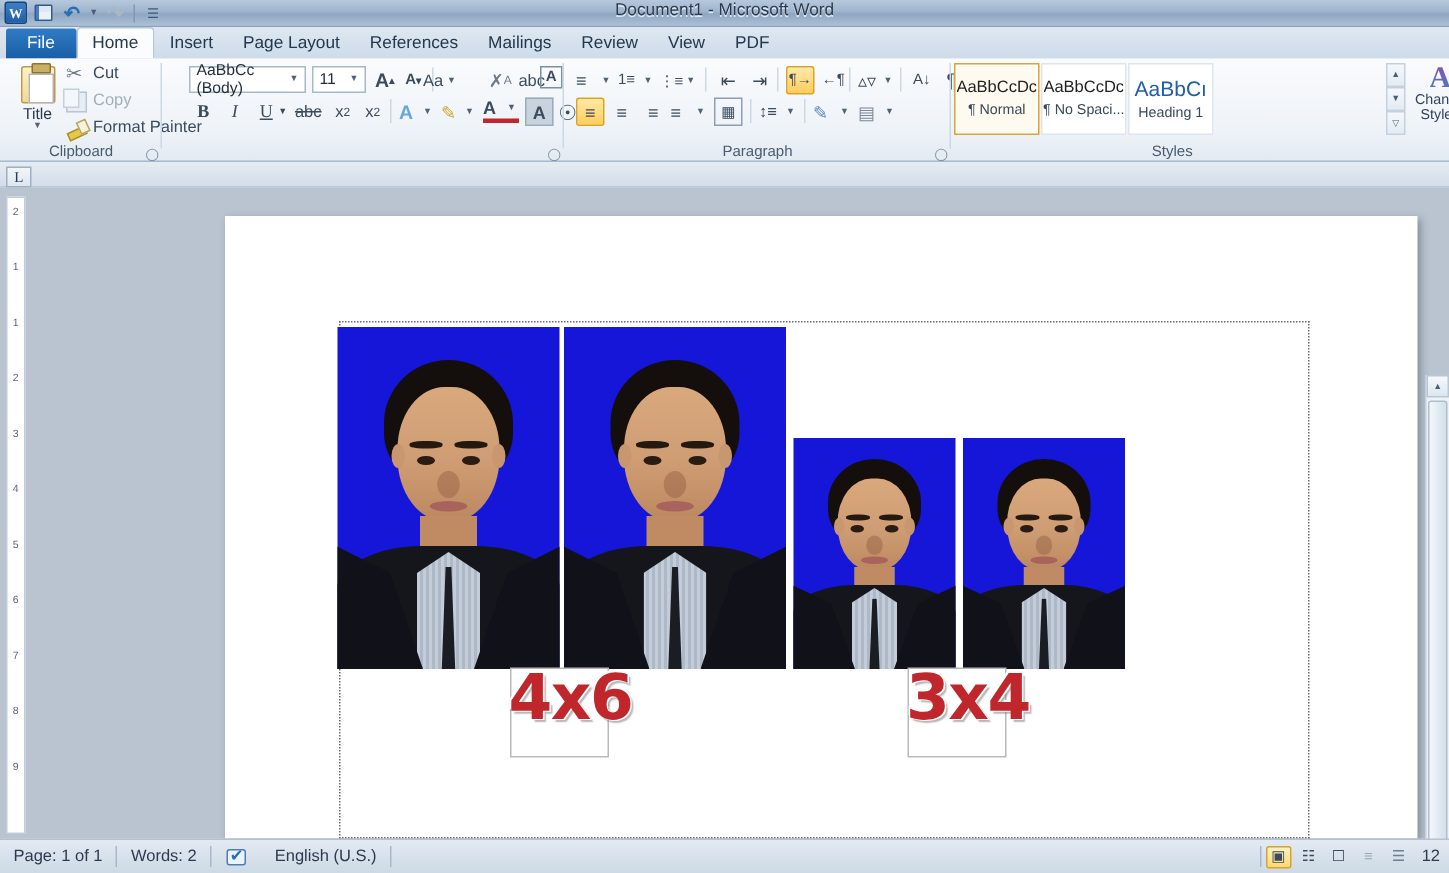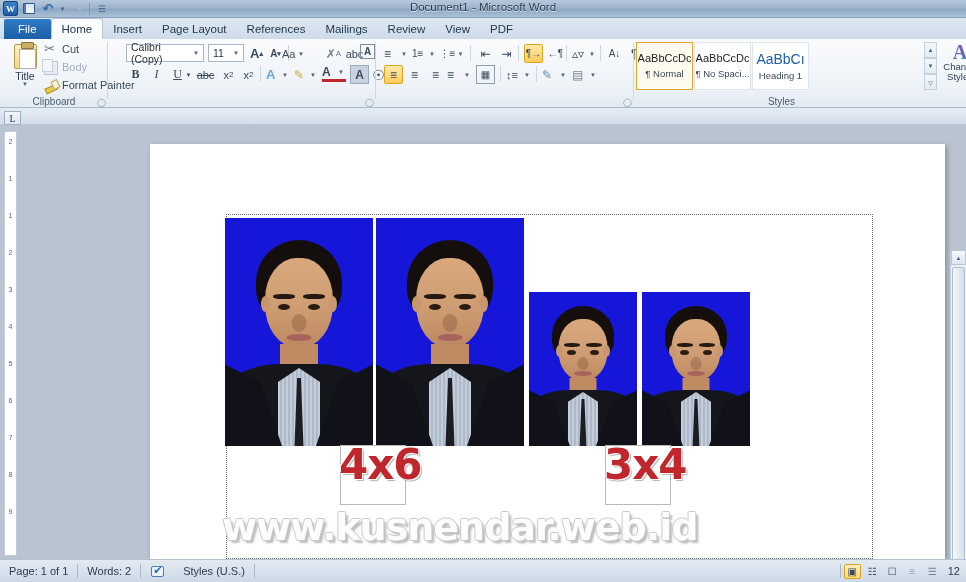--- a/index.html
+++ b/index.html
@@ -329,34 +329,34 @@
         <span class="clip-ic"></span>
         <span class="paste-lbl">Title</span>
         <span class="paste-arrow">▼</span>
       </div>
       <div class="cmd" style="left:44px;top:4px">
         <span class="ic ic-cut"></span>
         <span>Cut</span>
       </div>
       <div class="cmd dim" style="left:44px;top:22px">
         <span class="ic ic-copy"></span>
-        <span>Body</span>
+        <span>Copy</span>
       </div>
       <div class="cmd" style="left:44px;top:40px">
         <span class="ic ic-fp"></span>
         <span>Format Painter</span>
       </div>
       <div class="grp-label">Clipboard</div>
       <div class="dlg">◯</div>
       <div class="grp-div" style="left:107px"></div>
     </div>
 
     <div class="grp" style="left:108px;width:268px">
       <div class="fontbox" style="left:18px;top:5px;width:78px">
-        <span>Calibri (Copy)</span>
+        <span>AaBbCc (Body)</span>
         <span class="fb-arrow">▼</span>
       </div>
       <div class="fontbox" style="left:100px;top:5px;width:36px">
         <span>11</span>
         <span class="fb-arrow">▼</span>
       </div>
       <div class="ribbon-ic sq" style="left:139px;top:5px;font-size:13px;font-weight:bold">A<sup style="font-size:7px">▴</sup></div>
       <div class="ribbon-ic sq" style="left:158px;top:5px;font-size:10px;font-weight:bold">A<sup style="font-size:7px">▾</sup></div>
       <div class="sep-v" style="left:180px;top:6px"></div>
       <div class="ribbon-ic" style="left:174px;top:5px;width:24px;font-size:11px">
@@ -405,20 +405,21 @@
       <div class="ribbon-ic sq" style="left:29px;top:26px">≡</div>
       <div class="ribbon-ic sq" style="left:50px;top:26px">≡</div>
       <div class="ribbon-ic" style="left:71px;top:26px;width:25px">≡<span class="fb-arrow">▼</span></div>
       <div class="ribbon-ic sq" style="left:100px;top:26px;border:1px solid #8f9fb0;font-size:10px">▦</div>
       <div class="sep-v" style="left:124px;top:27px"></div>
       <div class="ribbon-ic" style="left:130px;top:26px;width:26px;font-size:11px">↕≡<span class="fb-arrow">▼</span></div>
       <div class="sep-v" style="left:160px;top:27px"></div>
       <div class="ribbon-ic" style="left:166px;top:26px;width:26px;font-size:12px;color:#5d86b3">✎<span class="fb-arrow">▼</span></div>
       <div class="ribbon-ic" style="left:196px;top:26px;width:26px;font-size:12px;color:#7a8899">▤<span class="fb-arrow">▼</span></div>
 
+      <div class="grp-label">Paragraph</div>
       <div class="dlg">◯</div>
       <div class="grp-div" style="left:257px"></div>
     </div>
 
     <div class="grp" style="left:634px;width:332px">
       <div id="styles-host" style="position:absolute;left:0;top:0;height:56px;width:300px">
           <div class="stylebox sel" style="left: 2px;">
             <div class="sb-sample">AaBbCcDc</div>
             <div class="sb-name">¶ Normal</div>
           </div>
@@ -611,39 +612,38 @@
         </div>
       </div>
 
       <div class="sizelabel" style="left:190px;top:301px;width:66px;height:60px">
         <span class="sizetext" style="margin:-2px 0 0 -2px">4x6</span>
       </div>
       <div class="sizelabel" style="left:455px;top:301px;width:66px;height:60px">
         <span class="sizetext" style="margin:-2px 0 0 -2px">3x4</span>
       </div>
 
-      <div class="watermark">www.kusnendar.web.id</div>
     </div>
 
     <div class="vscroll">
       <div class="vs-btn" style="top:0">▲</div>
       <div class="vs-thumb"></div>
 
     </div>
   </div>
 
   <div class="statusbar">
     <div class="sb-item">Page: 1 of 1</div>
     <div class="sb-sep"></div>
     <div class="sb-item">Words: 2</div>
     <div class="sb-sep"></div>
     <div class="sb-item">
       <span class="proof-ic"></span>
     </div>
-    <div class="sb-item">Styles (U.S.)</div>
+    <div class="sb-item">English (U.S.)</div>
     <div class="sb-sep"></div>
 
     <div class="sb-right">
       <div class="sb-sep"></div>
       <div class="viewbtn active">▣</div>
       <div class="viewbtn">☷</div>
       <div class="viewbtn">☐</div>
       <div class="viewbtn" style="color:#9aa7b5">≡</div>
       <div class="viewbtn" style="color:#6e7f90">☰</div>
       <div class="zoomtxt">12</div>

